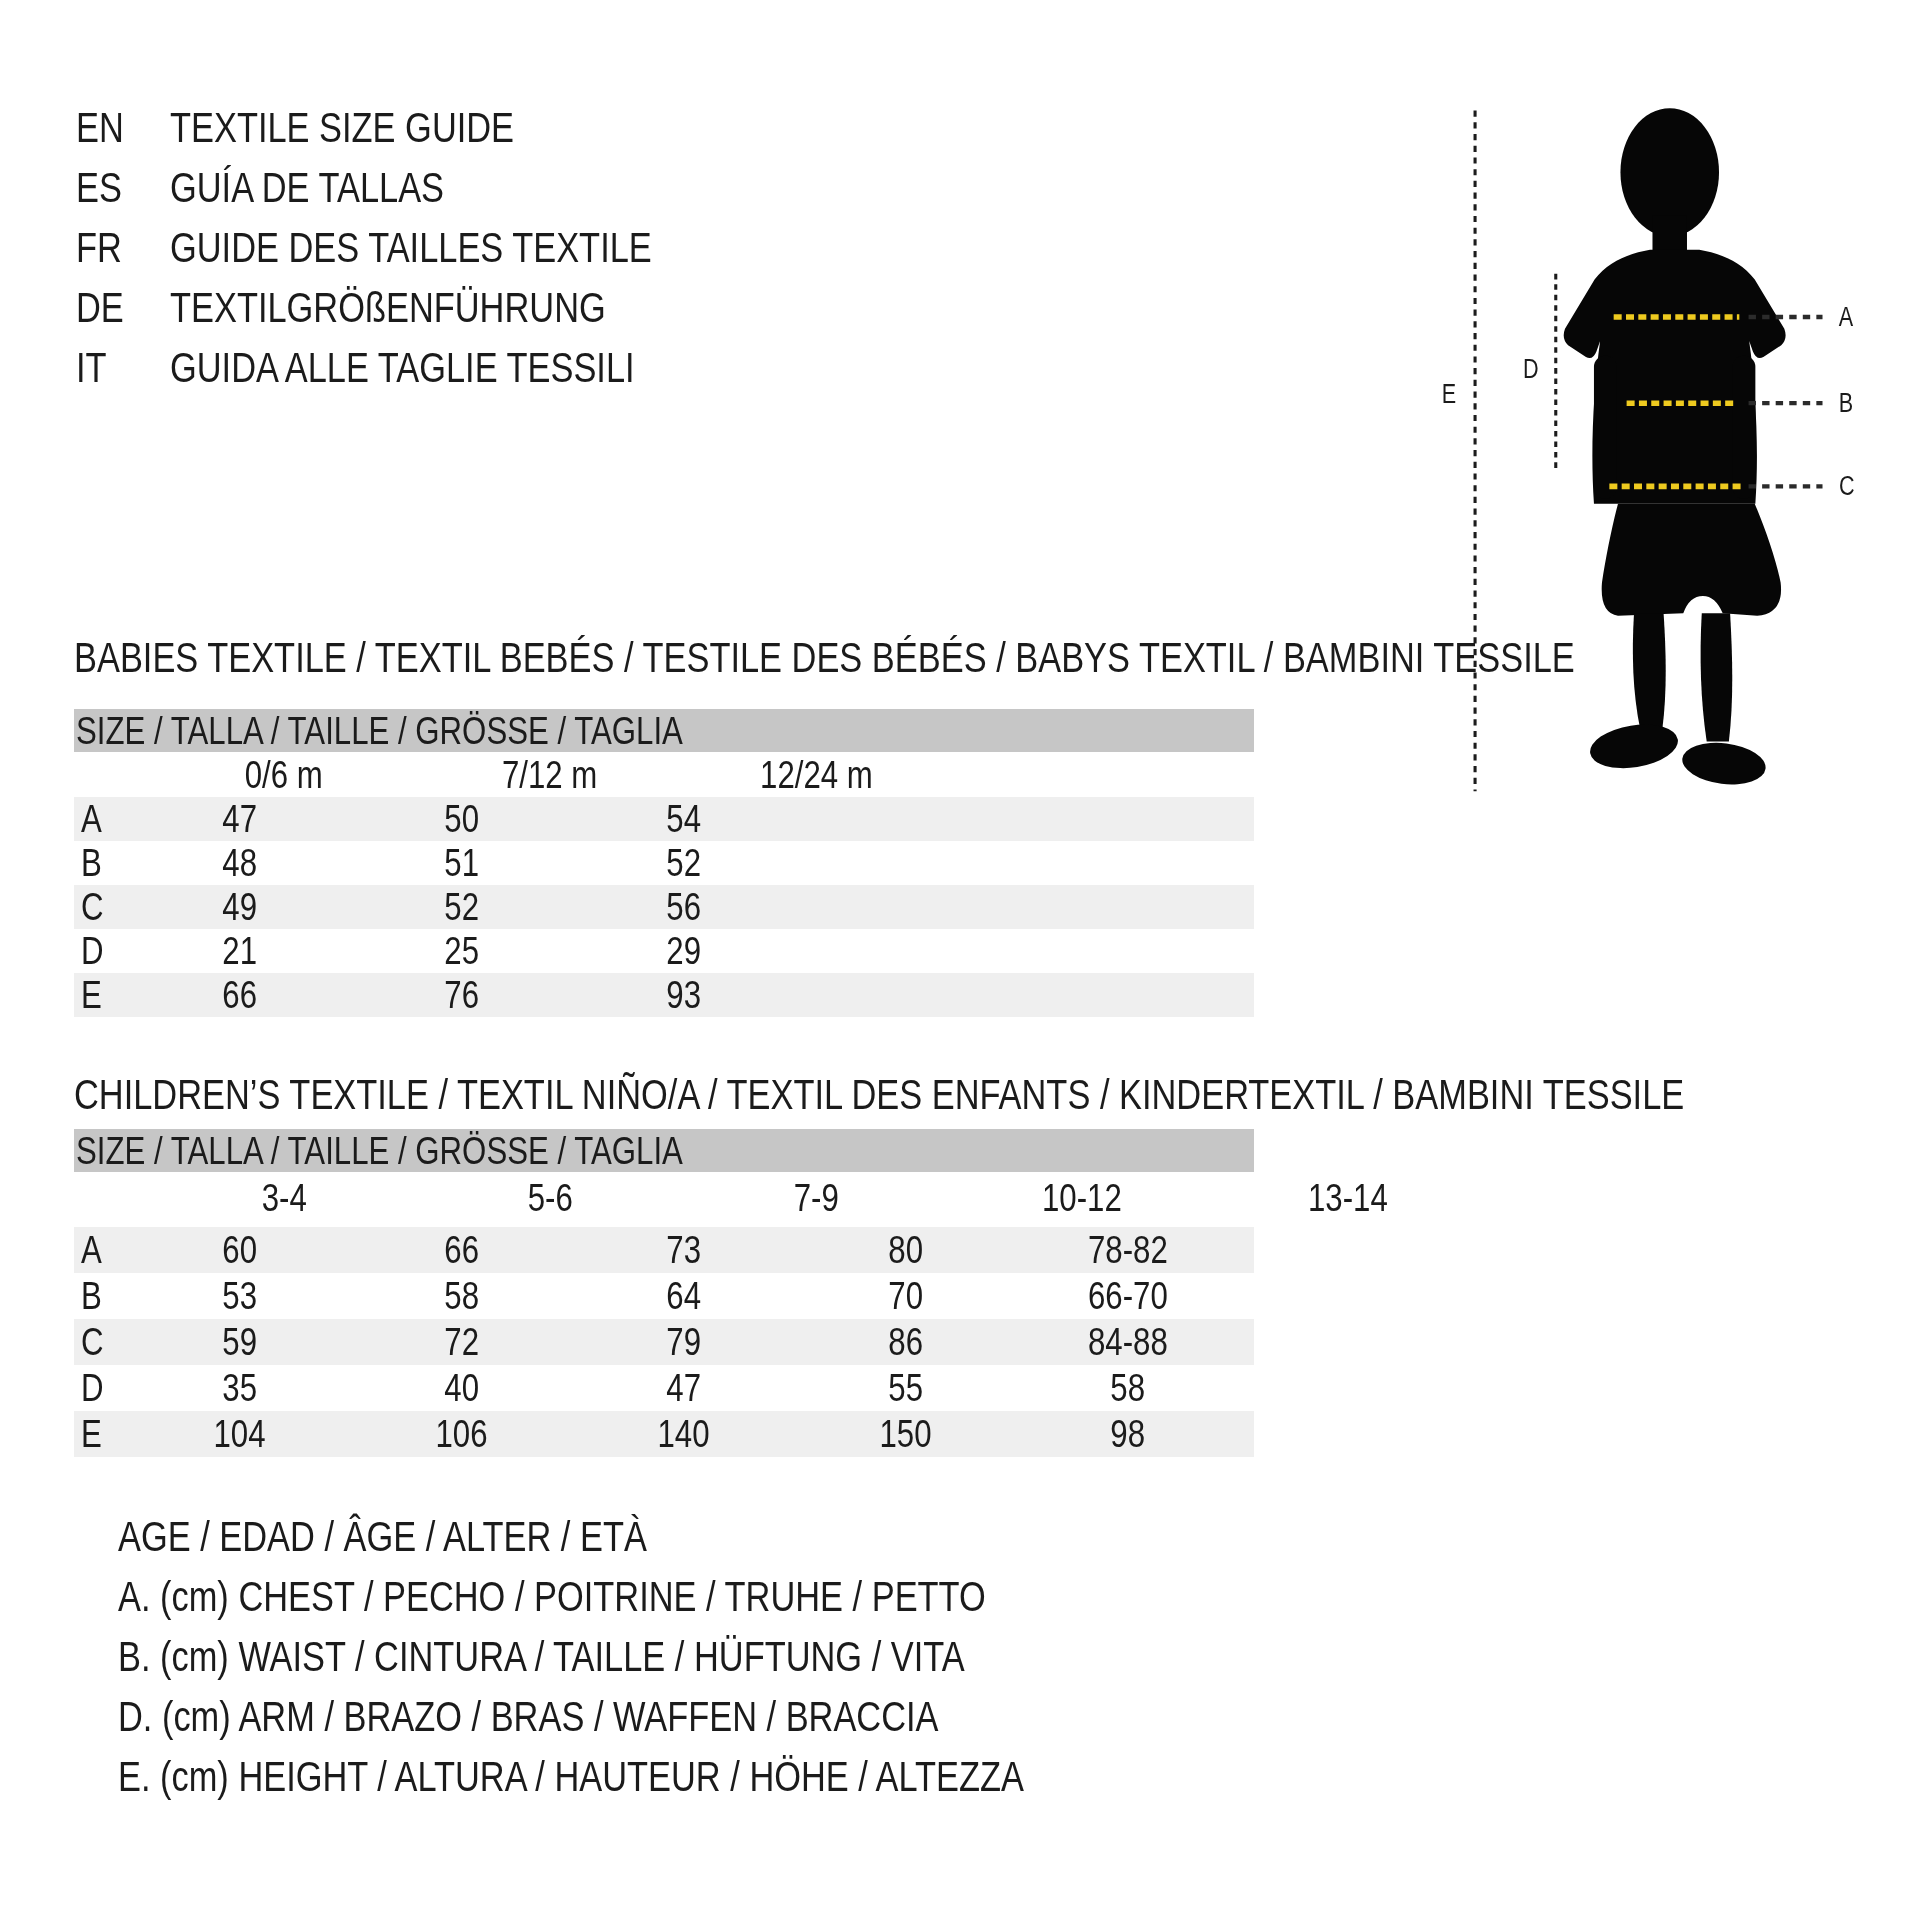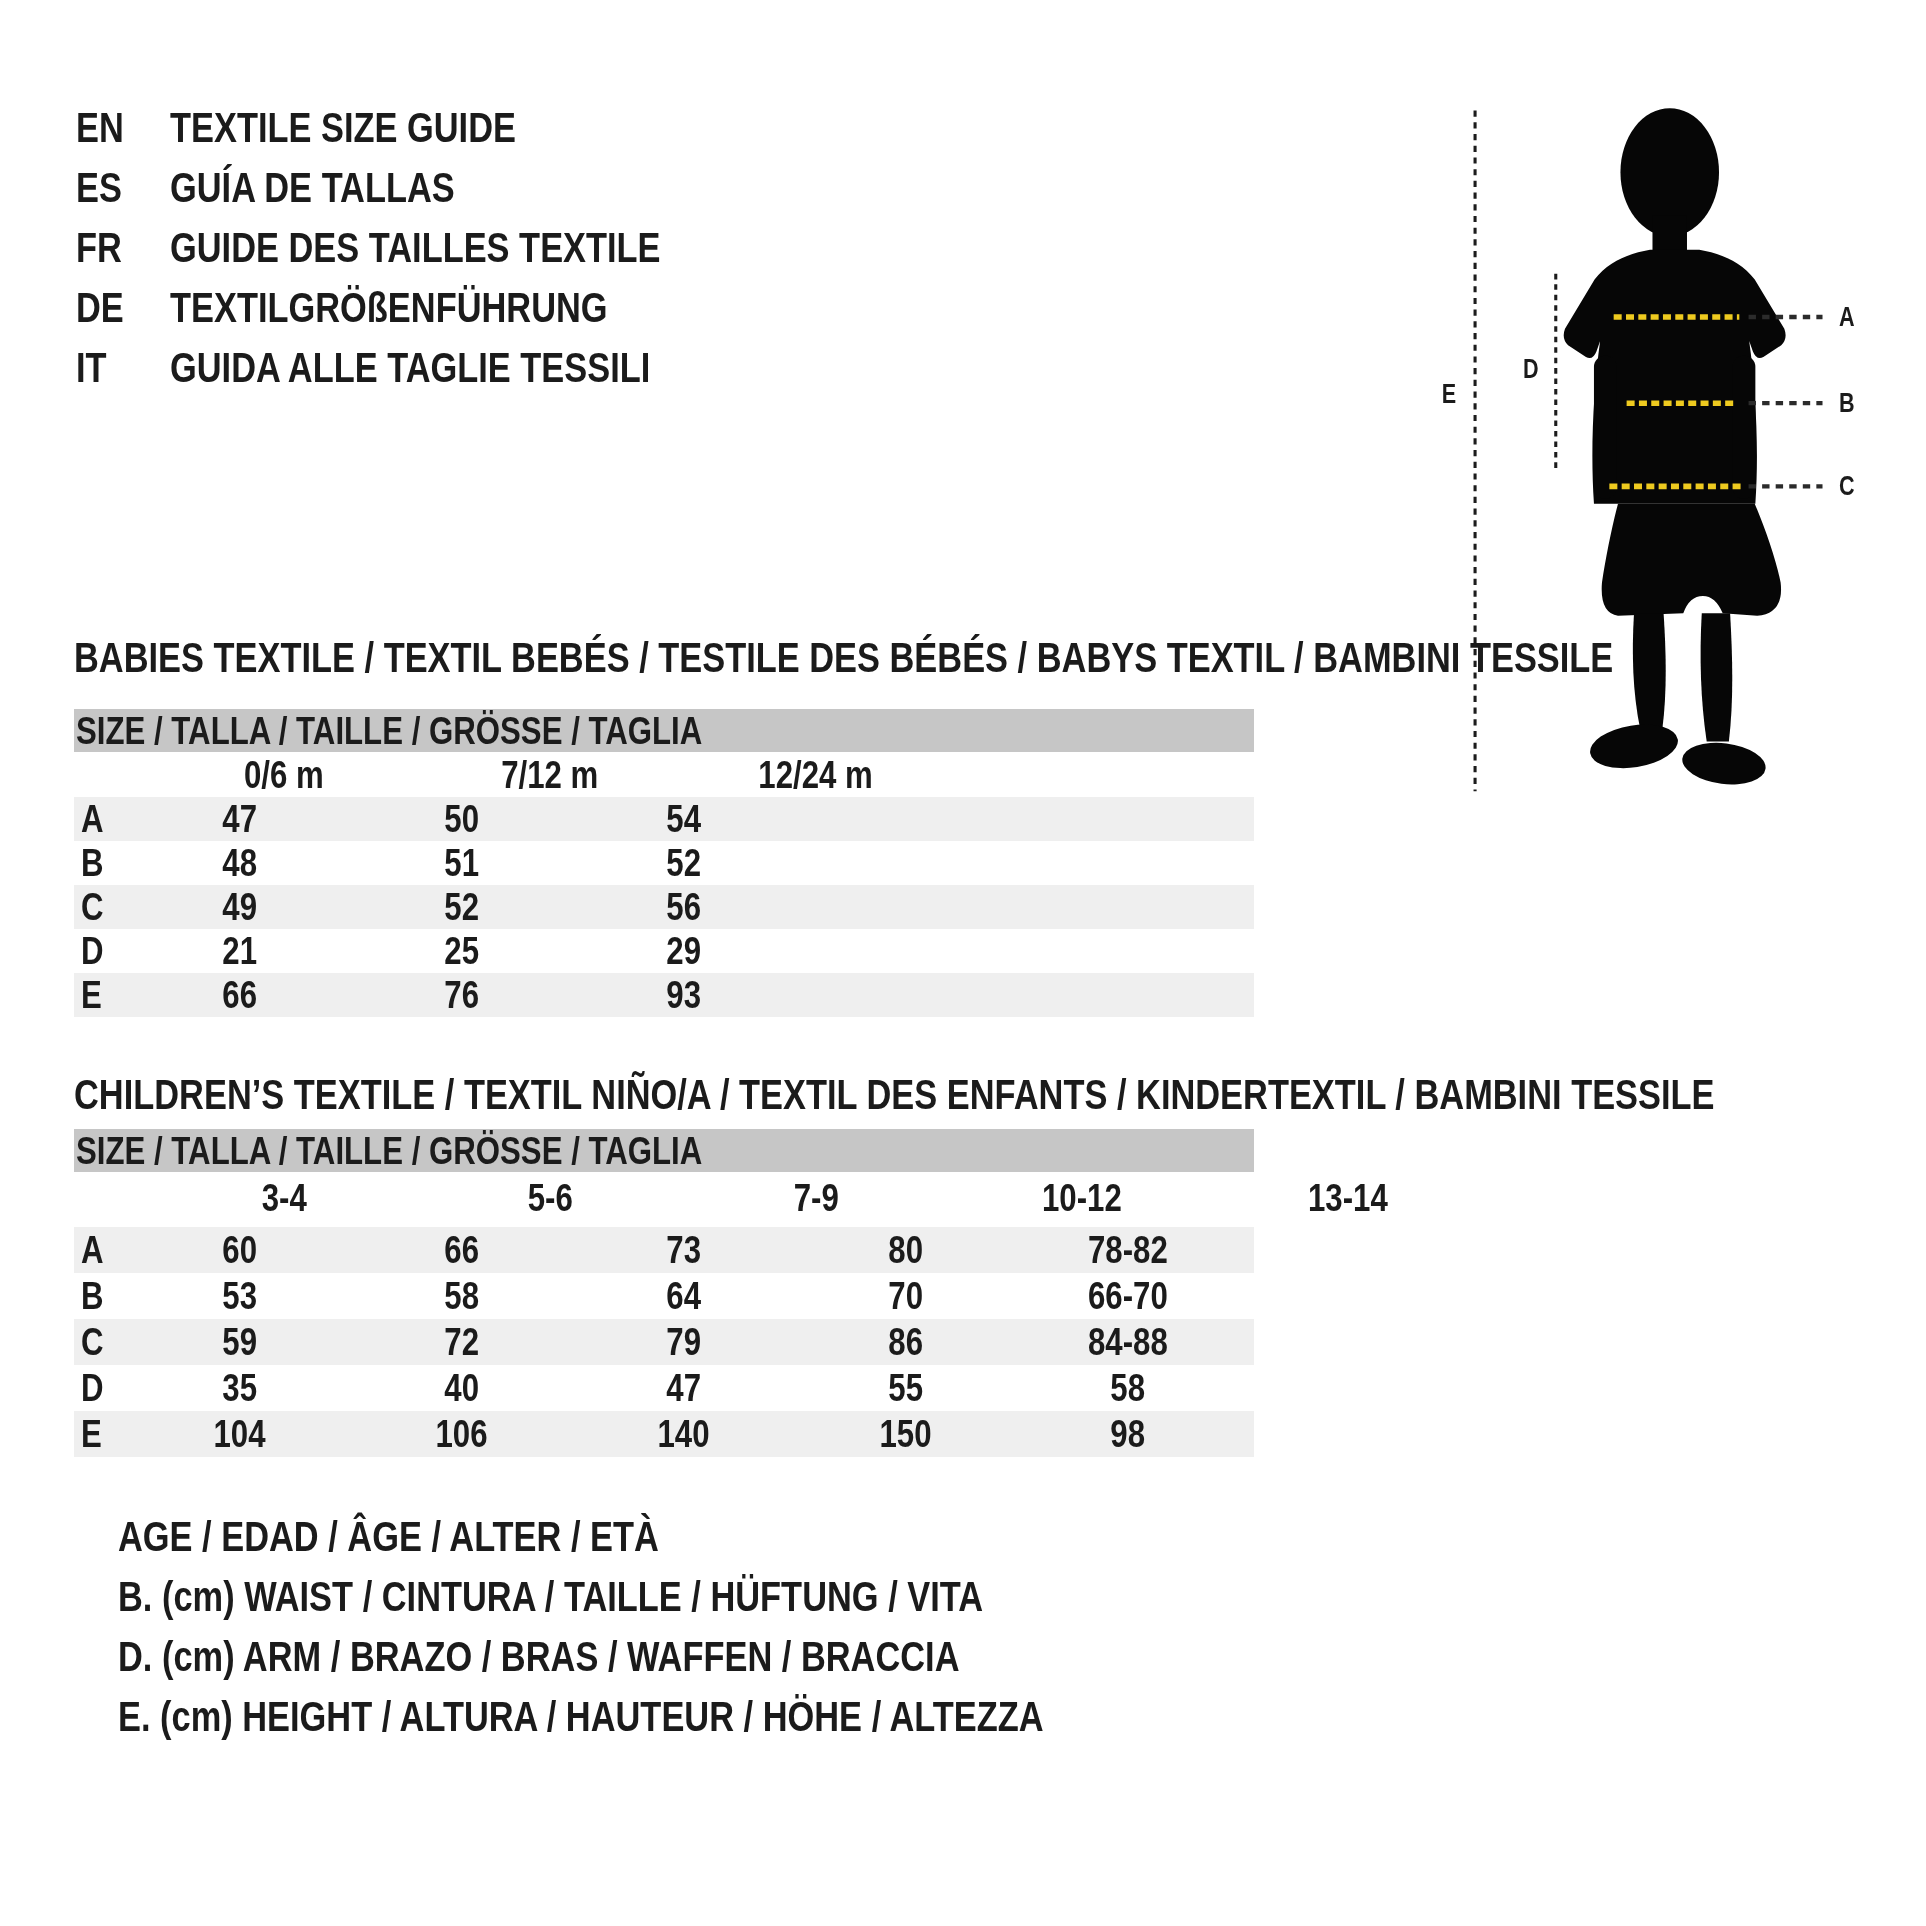--- a/index.html
+++ b/index.html
@@ -1,18 +1,18 @@
 <!DOCTYPE html>
 <html style="font-size:10px"><head>
 <meta charset="utf-8">
 <style>
   html,body{margin:0;padding:0;background:#ffffff;}
   .canvas{
     position:relative;width:1926px;height:1926px;background:#ffffff;overflow:hidden;
-    font-family:"Liberation Sans","DejaVu Sans",sans-serif;font-weight:700;color:#1b1b1b;
+    font-family:"Liberation Sans","DejaVu Sans",sans-serif;font-weight:400;color:#1b1b1b;
   }
   
   .cx{display:inline-block;transform:scaleX(0.8);transform-origin:0 50%;white-space:nowrap;}
   .cc{transform-origin:50% 50%;}
 
   
   .langs{position:absolute;left:76px;top:97px;}
   .lrow{height:60px;display:flex;align-items:center;font-size:43px;}
   .lcode{flex:0 0 94px;width:94px;}
 
@@ -233,20 +233,23 @@
       <div class="cell"><span class="cx cc">150</span></div>
       <div class="cell"><span class="cx cc">98</span></div>
     </div>
   </div>
 
   <div class="legend">
     <div class="legrow">
         <span class="cx">AGE / EDAD / ÂGE / ALTER / ETÀ</span>
       </div>
     <div class="legrow">
+        <span class="cx">A. (cm) CHEST / PECHO / POITRINE / TRUHE / PETTO</span>
+      </div>
+    <div class="legrow">
         <span class="cx">B. (cm) WAIST / CINTURA / TAILLE / HÜFTUNG / VITA</span>
       </div>
     <div class="legrow">
         <span class="cx">D. (cm) ARM / BRAZO / BRAS / WAFFEN / BRACCIA</span>
       </div>
     <div class="legrow">
         <span class="cx">E. (cm) HEIGHT / ALTURA / HAUTEUR / HÖHE / ALTEZZA</span>
       </div>
   </div>
 

